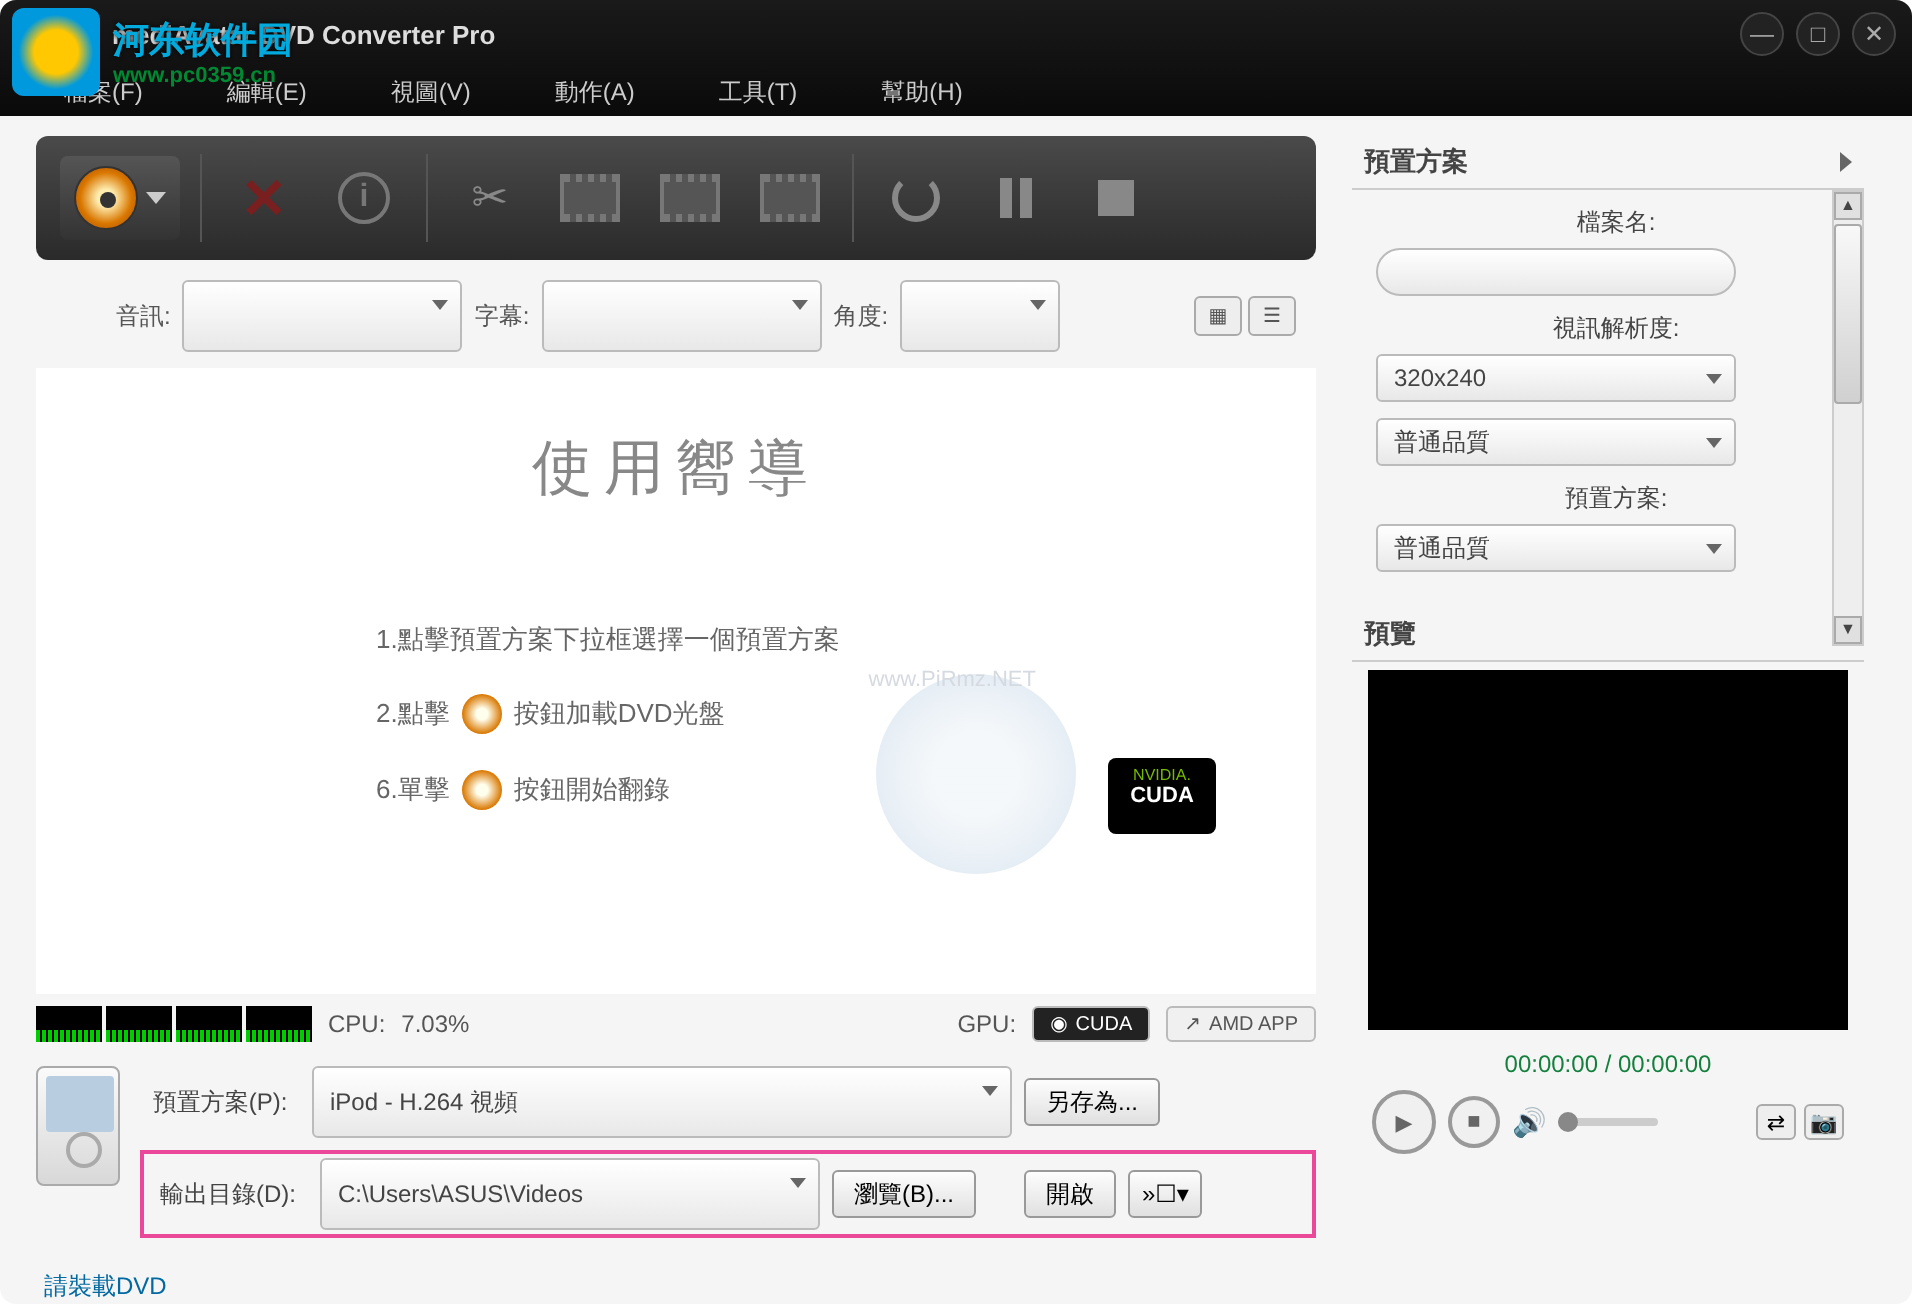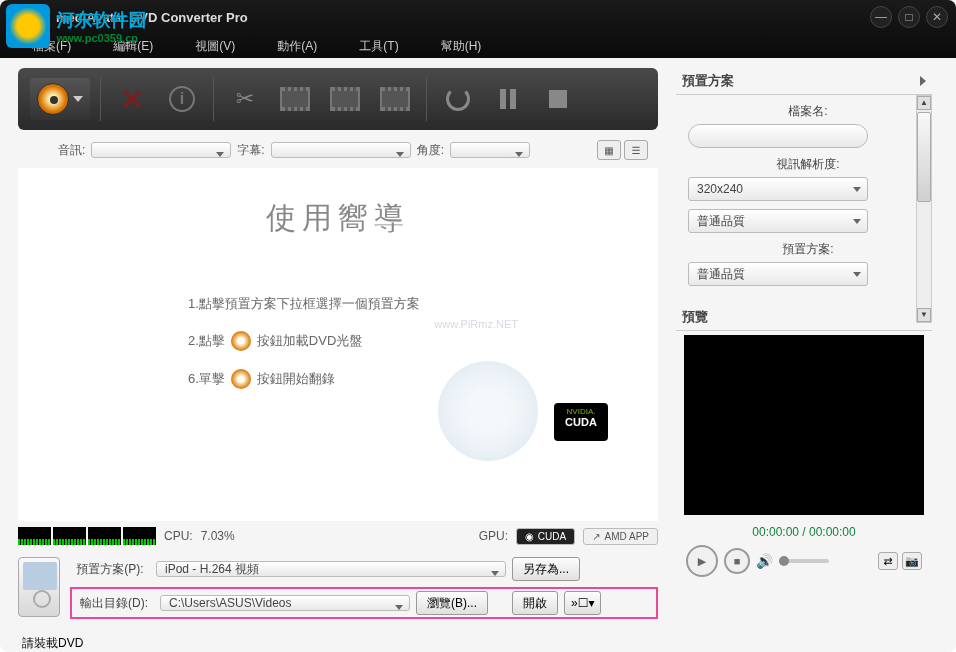--- a/index.html
+++ b/index.html
@@ -34,21 +34,21 @@
 .info-icon { width: 26px; height: 26px; border-radius: 50%; border: 2px solid #777; color: #777; font-size: 16px; font-weight: bold; display: flex; align-items: center; justify-content: center; }
 .scissor { color: #888; font-size: 22px; }
 .film-icon { width: 30px; height: 24px; background: #555; border: 2px solid #777; position: relative; }
 .film-icon::before, .film-icon::after { content: ""; position: absolute; width: 100%; height: 4px; background: repeating-linear-gradient(90deg, #777 0 3px, #555 3px 6px); left: 0; }
 .film-icon::before { top: -2px; } .film-icon::after { bottom: -2px; }
 .refresh-icon { width: 24px; height: 24px; border: 3px solid #888; border-radius: 50%; border-top-color: transparent; position: relative; }
 .pause-icon { display: flex; gap: 4px; } .pause-icon span { width: 6px; height: 20px; background: #888; }
 .stop-icon { width: 18px; height: 18px; background: #888; }
 
 .filter-row { display: flex; align-items: center; gap: 6px; padding: 10px 0 8px 40px; font-size: 12px; color: #555; }
-.combo { height: 16px; background: linear-gradient(#fff, #e8e8e8); border: 1px solid #bbb; border-radius: 3px; display: flex; align-items: center; padding: 0 6px; position: relative; }
+.combo { height: 36px; background: linear-gradient(#fff, #e8e8e8); border: 1px solid #bbb; border-radius: 3px; display: flex; align-items: center; padding: 0 6px; position: relative; }
 .combo::after { content: ""; position: absolute; right: 6px; top: 9px; border-left: 4px solid transparent; border-right: 4px solid transparent; border-top: 5px solid #666; }
 .view-btns { margin-left: auto; display: flex; gap: 3px; margin-right: 10px; }
 .view-btn { width: 24px; height: 20px; border: 1px solid #aaa; border-radius: 3px; background: #eee; display: flex; align-items: center; justify-content: center; font-size: 10px; cursor: pointer; }
 
 .content-area { flex: 1; background: #fff; position: relative; overflow: hidden; }
 .wizard-title { text-align: center; font-size: 30px; color: #888; margin-top: 30px; letter-spacing: 6px; }
 .wizard-steps { margin: 56px auto 0; width: 300px; font-size: 13px; color: #666; }
 .wizard-step { margin-bottom: 18px; display: flex; align-items: center; gap: 6px; }
 .step-disc { width: 20px; height: 20px; border-radius: 50%; background: radial-gradient(circle, #ffe 20%, #d97700 70%); display: inline-block; }
 .watermark { position: absolute; right: 120px; bottom: 60px; width: 100px; height: 100px; border-radius: 50%; background: radial-gradient(circle, #eef3f7 30%, #d5e2ee 70%); opacity: 0.6; }
@@ -65,21 +65,21 @@
 
 .bottom-section { padding: 6px 0; }
 .device-icon { width: 42px; height: 60px; background: linear-gradient(#fafafa, #d8d8d8); border: 1px solid #aaa; border-radius: 4px; position: relative; float: left; margin-right: 10px; }
 .device-icon::before { content: ""; position: absolute; top: 4px; left: 4px; width: 34px; height: 28px; background: #b8cde0; border-radius: 2px; }
 .device-icon::after { content: ""; position: absolute; bottom: 8px; left: 14px; width: 14px; height: 14px; border: 2px solid #aaa; border-radius: 50%; }
 .form-row { display: flex; align-items: center; gap: 6px; margin-bottom: 6px; font-size: 12px; color: #444; }
 .form-row label { width: 80px; text-align: center; }
 .btn { height: 24px; padding: 0 10px; background: linear-gradient(#fdfdfd, #e0e0e0); border: 1px solid #999; border-radius: 3px; font-size: 12px; cursor: pointer; }
 .highlight-box { border: 2px solid #ec4899; padding: 2px; margin-left: -4px; }
 
-.status-bar { font-size: 12px; color: #000000; padding: 4px 0 0 4px; }
+.status-bar { font-size: 12px; color: #0369a1; padding: 4px 0 0 4px; }
 
 
 .section-header { display: flex; align-items: center; justify-content: space-between; font-size: 13px; font-weight: bold; color: #444; padding: 4px 6px; border-bottom: 1px solid #ccc; cursor: pointer; }
 .section-header .arrow { border-left: 6px solid #666; border-top: 5px solid transparent; border-bottom: 5px solid transparent; }
 .props { padding: 8px 4px 4px 12px; font-size: 12px; color: #444; position: relative; }
 .props .prop { margin-bottom: 8px; }
 .props .prop-label { margin-bottom: 4px; text-align: center; }
 .props .prop-input { width: 180px; height: 24px; }
 .scroll-track { position: absolute; right: 0; top: 0; width: 16px; height: 228px; background: #eee; border: 1px solid #ccc; }
 .scroll-thumb { width: 14px; height: 90px; background: linear-gradient(#f8f8f8,#d0d0d0); border: 1px solid #aaa; border-radius: 2px; margin-top: 16px; }

